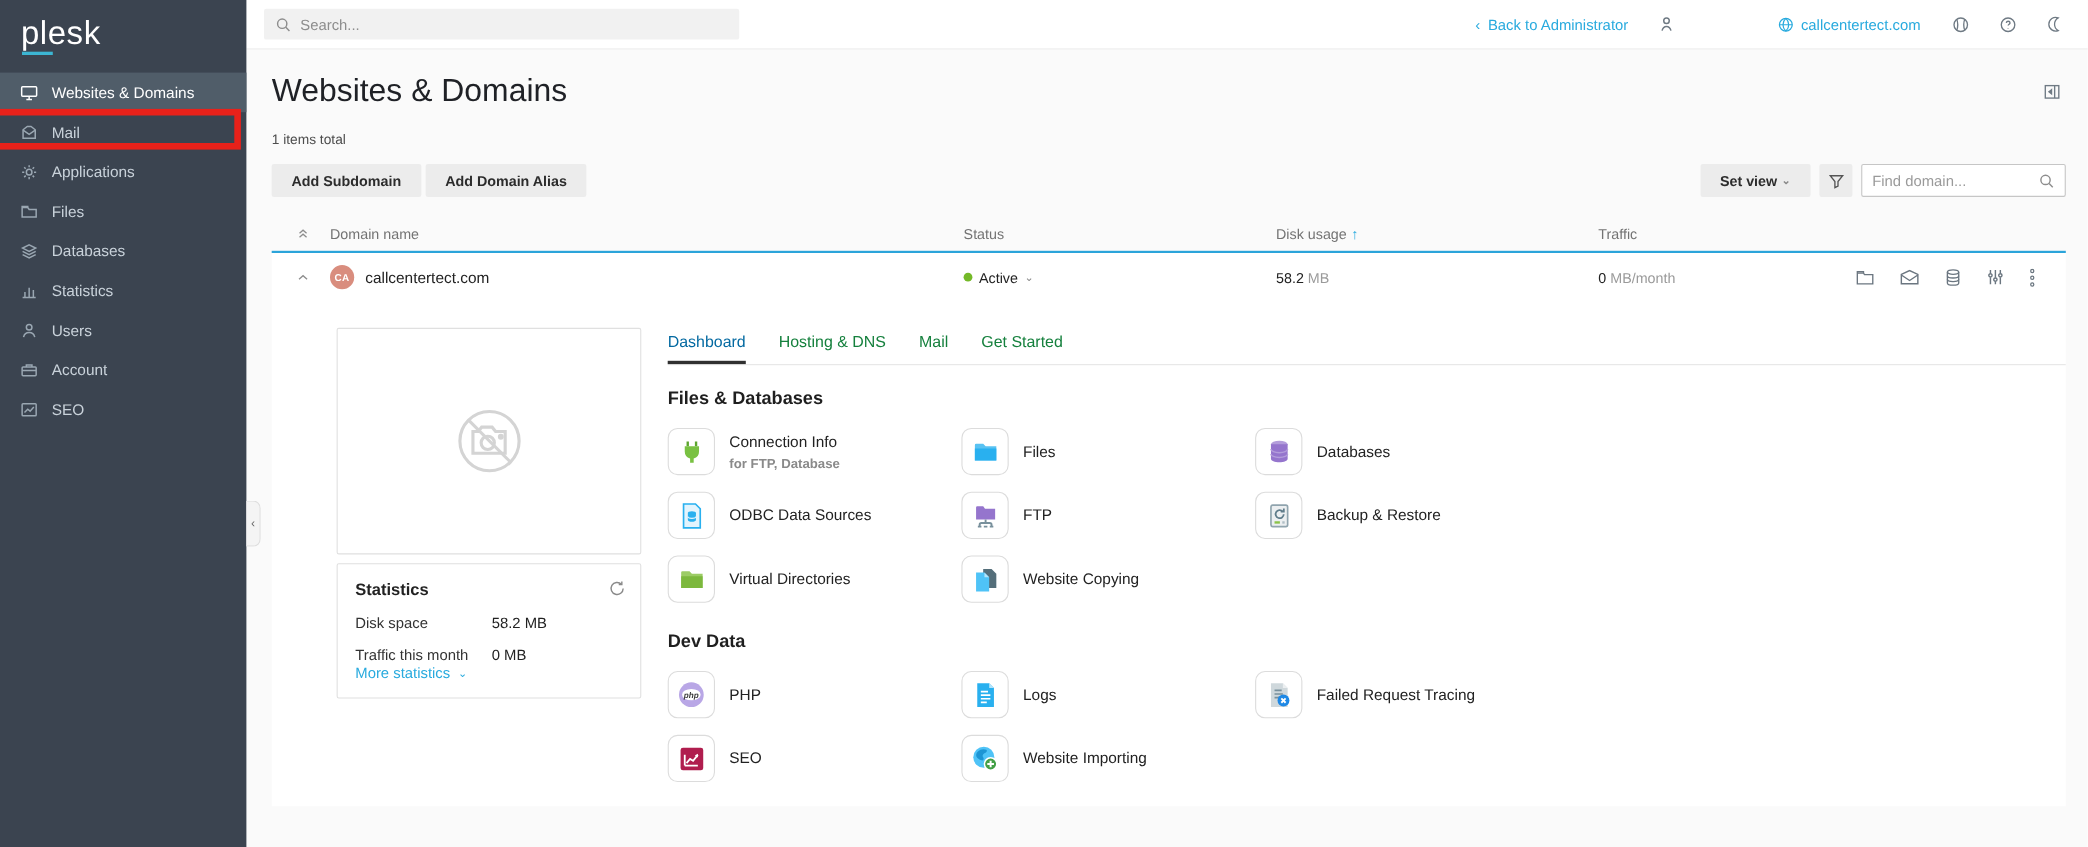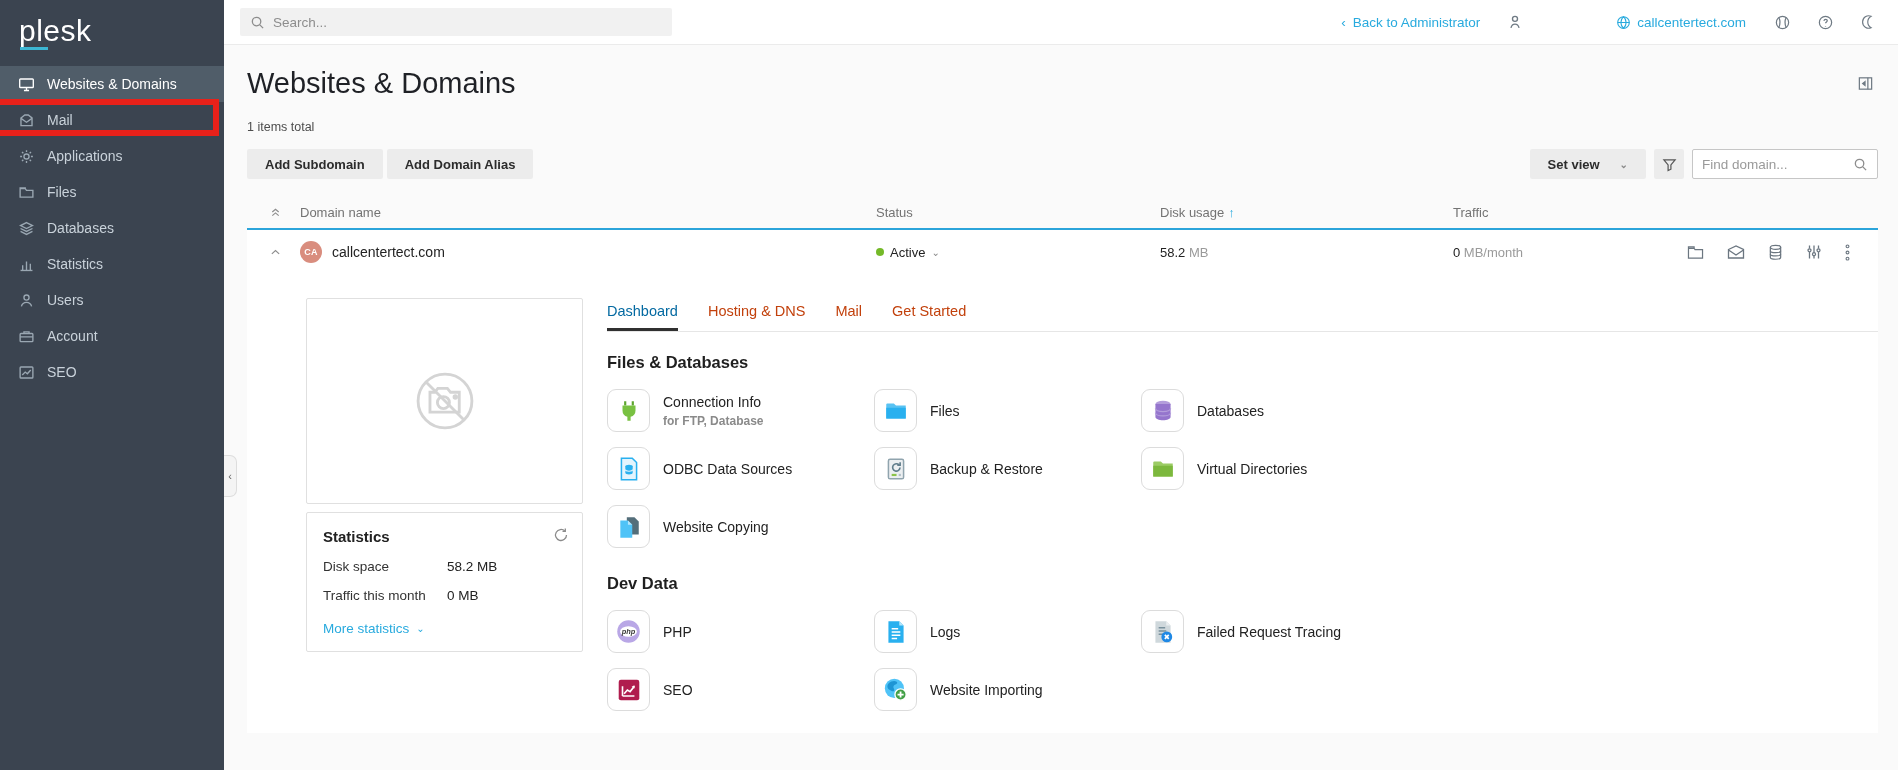--- a/index.html
+++ b/index.html
@@ -33,21 +33,21 @@
   .tb-sphere { margin-left:28px; } .tb-help { margin-left:26px; } .tb-moon { margin-left:26px; }
 
   .page { flex:1; padding:0 20px 0 23px; position:relative; min-height:0; }
   .page-title { margin-top:22px; font-size:29px; font-weight:400; color:#1f2126; }
   .panel-collapse { position:absolute; right:24px; top:30px; cursor:pointer; }
   .items-total { margin-top:20px; font-size:12.5px; color:#4d4d4d; }
 
   .toolbar { margin-top:15px; display:flex; align-items:center; }
   .btn { height:30px; padding:0 18px; background:#ececec; border:none; border-radius:2px; font-size:13px; font-weight:700; color:#2c2c2c; margin-right:4px; font-family:inherit; cursor:pointer; }
   .toolbar-right { margin-left:auto; display:flex; align-items:center; gap:8px; }
-  .btn-dd { display:inline-flex; align-items:center; gap:20px; margin-right:0;justify-content:flex-end; }
+  .btn-dd { display:inline-flex; align-items:center; gap:4px; margin-right:0;justify-content:flex-end; }
   .chev { color:#888; font-size:10px; }
   .icon-btn { width:30px; height:30px; background:#ececec; border:none; border-radius:2px; display:inline-flex; align-items:center; justify-content:center; cursor:pointer; }
   .find-box { width:186px; height:30px; background:#fff; border:1px solid #c6c6c6; border-radius:2px; display:flex; align-items:center; padding:0 9px; }
   .find-box input { flex:1; border:none; outline:none; background:transparent; font-size:13.5px; color:#555; font-family:inherit; min-width:0; }
   .find-box input::placeholder { color:#9a9a9a; }
 
   
   .table-header { margin-top:17px; display:flex; align-items:center; height:34px; font-size:13px; color:#737373; border-bottom:2px solid #2ba4da; }
   .col-collapse { flex:0 0 53px; padding-left:23px; display:flex; align-items:center; }
   .col-domain { flex:0 0 576px; display:flex; align-items:center; gap:10px; }
@@ -67,25 +67,25 @@
   
   .detail { display:flex; padding:24px 0 0 59px; flex:1; min-height:0; }
   .left-col { width:277px; flex:0 0 277px; }
   .preview-box { height:206px; background:#fff; border:1px solid #e0e0e0; border-radius:2px; display:flex; align-items:center; justify-content:center; }
   .stats-box { margin-top:8px; background:#fff; border:1px solid #e0e0e0; border-radius:2px; padding:15px 16px; position:relative; }
   .stats-title { font-size:15px; font-weight:700; color:#222; }
   .refresh-ico { position:absolute; right:13px; top:14px; cursor:pointer; }
   .stat-row { display:flex; margin-top:14px; font-size:13.5px; color:#333; }
   .stat-label { width:124px; flex:0 0 124px; }
   .stat-value { color:#222; }
-  .more-link { margin-top:18px; color:#28aade; font-size:13.5px; display:flex; align-items:center; gap:7px; cursor:pointer; }
+  .more-link { margin-top:1px; color:#28aade; font-size:13.5px; display:flex; align-items:center; gap:7px; cursor:pointer; }
 
   .right-col { flex:1; margin-left:24px; min-width:0; }
   .tabs { display:flex; gap:30px; border-bottom:1px solid #e6e6e6; }
-  .tab { padding:5px 0 9px; font-size:14.5px; color:#c2410c; border-bottom:3px solid transparent; cursor:pointer; }
+  .tab { padding:5px 0 9px; font-size:14.5px; color:#15803d; border-bottom:3px solid transparent; cursor:pointer; }
   .tab.active { color:#0369a1; font-weight:400; border-color:#303030; }
   .section-title { margin-top:21px; font-size:16.5px; font-weight:700; color:#1f1f1f; }
   .tool-grid { margin-top:17px; display:grid; grid-template-columns:267px 267px 400px; row-gap:15px; justify-content:start; }
   .tool { display:flex; align-items:center; cursor:pointer; }
   .tool-icon { width:43px; height:43px; flex:0 0 43px; border:1px solid #dcdcdc; border-radius:9px; background:#fff; display:flex; align-items:center; justify-content:center; }
   .tool-text { margin-left:13px; }
   .tool-label { font-size:14px; color:#222; }
   .tool-sub { font-size:12px; color:#8a8a8a; margin-top:3px;font-weight:bold; }
   .mt26 { margin-top:26px; }
 </style>
@@ -413,20 +413,30 @@
                   <svg width="26" height="26" viewBox="0 0 24 24">
                       <path d="M5 2h10l4 4v16H5z" fill="#e3f4fd" stroke="#29b0ef" stroke-width="1.4"></path>
                       <ellipse cx="12" cy="9.5" rx="3.4" ry="1.5" fill="#29b0ef"></ellipse>
                       <path d="M8.6 9.5v6c0 .9 1.5 1.5 3.4 1.5s3.4-.6 3.4-1.5v-6" fill="#29b0ef"></path>
                       <path d="M8.6 12.5c0 .9 1.5 1.5 3.4 1.5s3.4-.6 3.4-1.5" stroke="#e3f4fd" stroke-width="1" fill="none"></path>
                     </svg>
                 </span>
                 <span class="tool-text"><span class="tool-label">ODBC Data Sources</span></span>
               </div>
 
+              <div class="tool">
+                <span class="tool-icon">
+                  <svg width="26" height="26" viewBox="0 0 24 24">
+                      <path d="M4 5a1 1 0 011-1h5l1.5 2H20v9H4z" fill="#9575cd"></path>
+                      <path d="M12 15v3M7 21v-1.5a1.5 1.5 0 011.5-1.5h7a1.5 1.5 0 011.5 1.5V21" stroke="#78909c" stroke-width="1.6" fill="none"></path>
+                      <path d="M5.5 21h3M15.5 21h3M10.5 21h3" stroke="#78909c" stroke-width="1.6"></path>
+                    </svg>
+                </span>
+                <span class="tool-text"><span class="tool-label">FTP</span></span>
+              </div>
 
               <div class="tool">
                 <span class="tool-icon">
                   <svg width="26" height="26" viewBox="0 0 24 24">
                       <rect x="5" y="3" width="14" height="18" rx="1.5" fill="#eceff1" stroke="#90a4ae" stroke-width="1.4"></rect>
                       <path d="M14.8 8.2a3.4 3.4 0 10.9 2.4" stroke="#607d8b" stroke-width="1.5" fill="none"></path>
                       <path d="M15.8 5.8v2.6h-2.6" stroke="#607d8b" stroke-width="1.5" fill="none"></path>
                       <rect x="8" y="16.5" width="4.5" height="2" fill="#8bc34a"></rect>
                       <rect x="14.5" y="16.5" width="2" height="2" fill="#b0bec5"></rect>
                     </svg>

